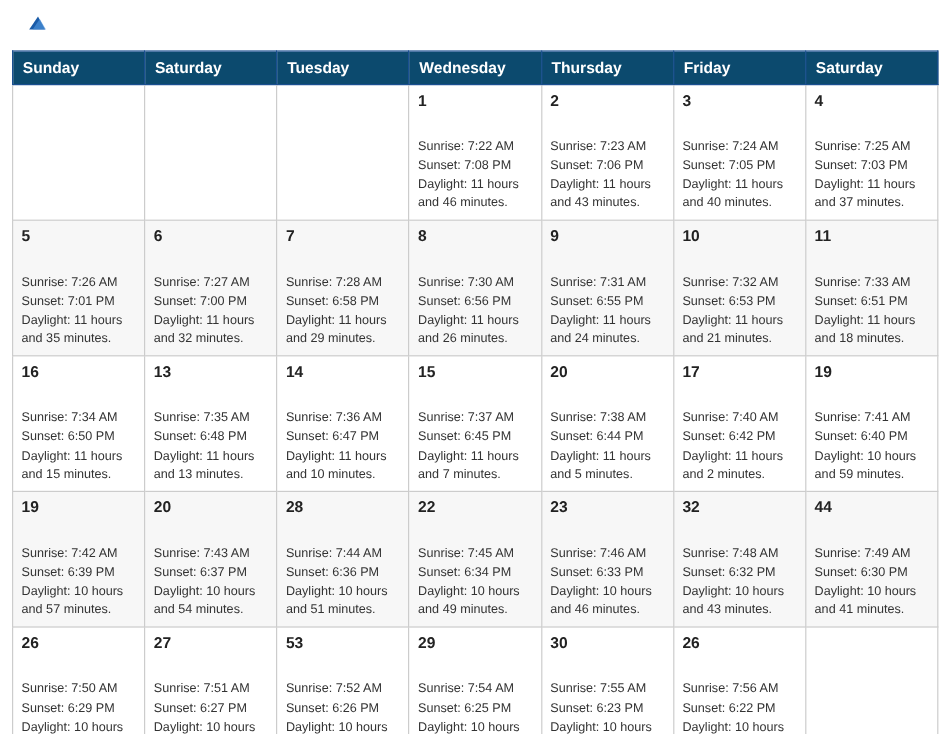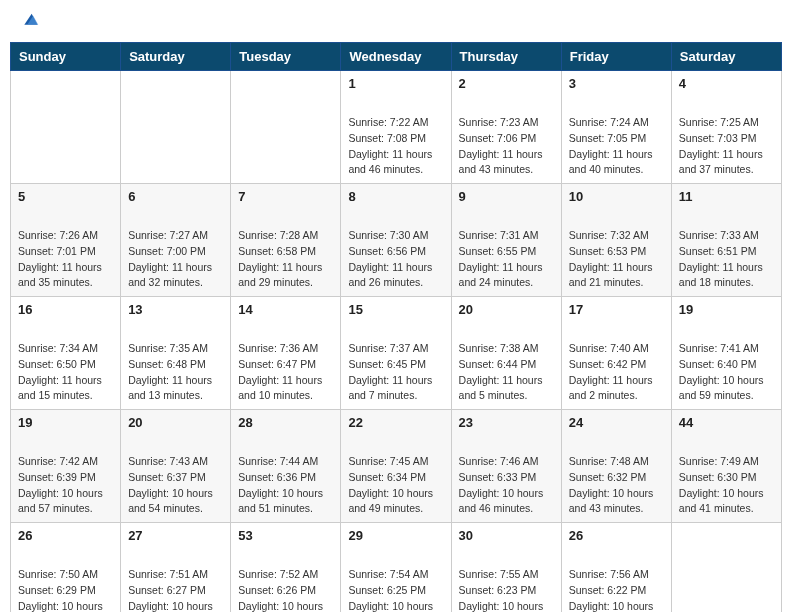--- a/index.html
+++ b/index.html
@@ -223,21 +223,21 @@
         </td>
         <td>
           <div class="day-number">22</div>
           <div class="day-info">Sunrise: 7:45 AM<br>Sunset: 6:34 PM<br>Daylight: 10 hours and 49 minutes.</div>
         </td>
         <td>
           <div class="day-number">23</div>
           <div class="day-info">Sunrise: 7:46 AM<br>Sunset: 6:33 PM<br>Daylight: 10 hours and 46 minutes.</div>
         </td>
         <td>
-          <div class="day-number">24</div>
+          <div class="day-number">32</div>
           <div class="day-info">Sunrise: 7:48 AM<br>Sunset: 6:32 PM<br>Daylight: 10 hours and 43 minutes.</div>
         </td>
         <td>
           <div class="day-number">44</div>
           <div class="day-info">Sunrise: 7:49 AM<br>Sunset: 6:30 PM<br>Daylight: 10 hours and 41 minutes.</div>
         </td>
       </tr>
       <tr>
         <td>
           <div class="day-number">26</div>

